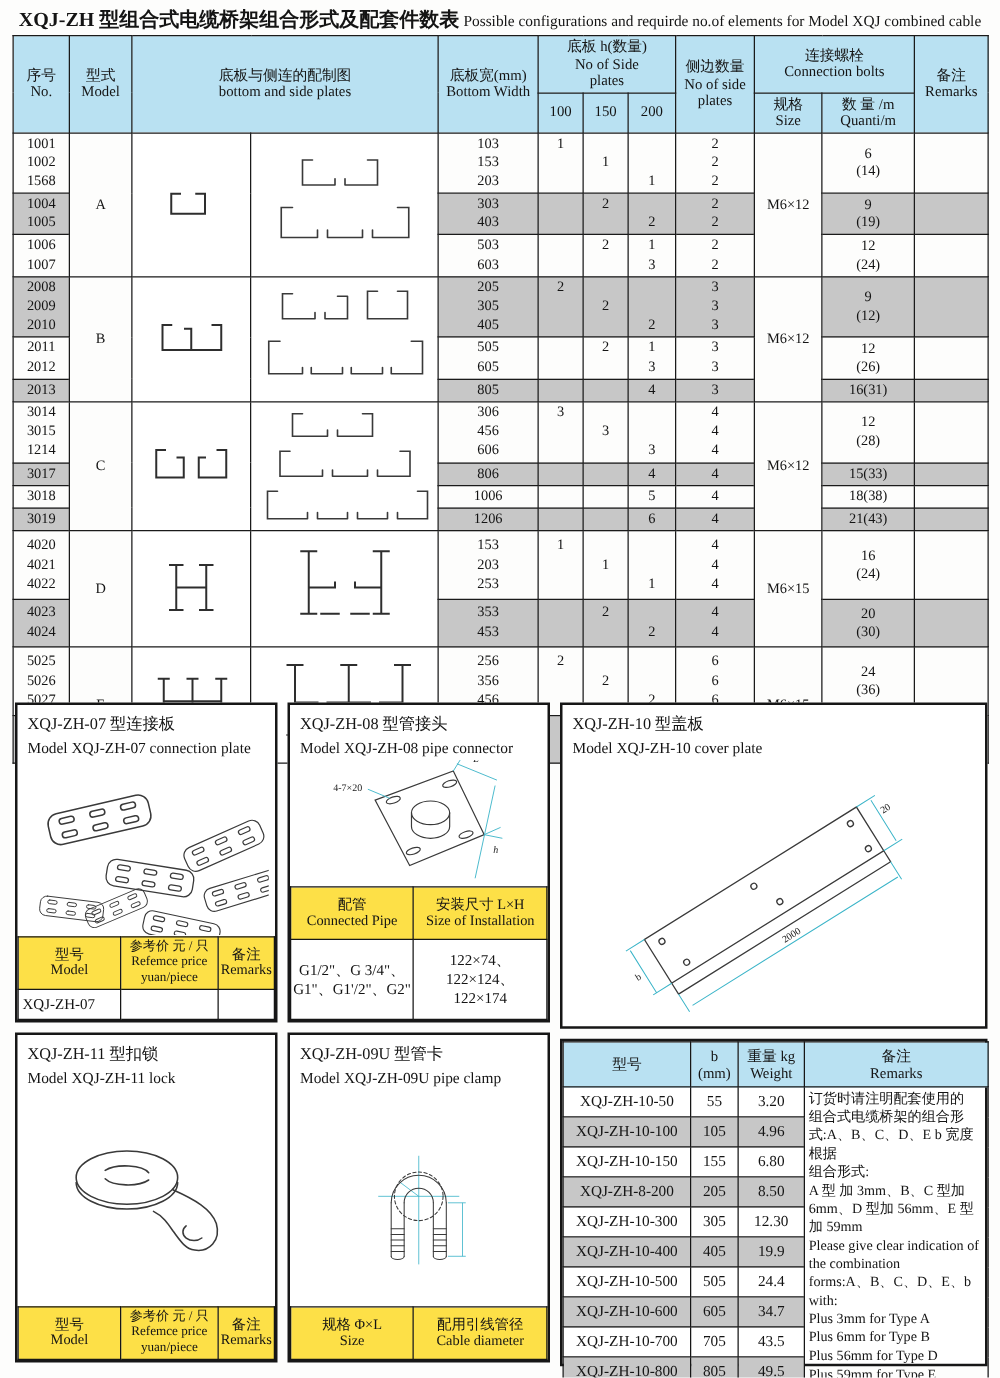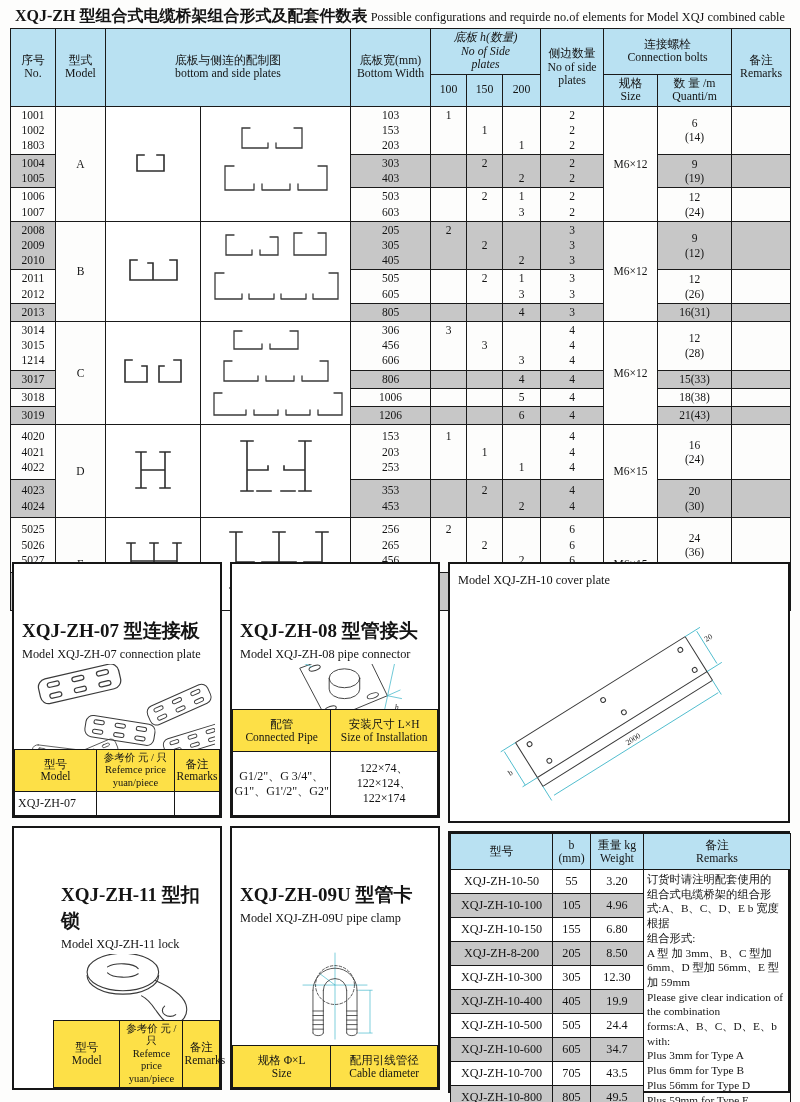--- a/index.html
+++ b/index.html
@@ -22,21 +22,21 @@
   .qty{white-space:pre-line;line-height:14.5px;}
   .shade{background:#c7c7c7;}
   .diag-cell{background:#fff;}
   .diag-cell svg{display:block;margin:0 auto;}
   .sketch{stroke:#2e2e2e;fill:none;stroke-width:1.6;stroke-linecap:square;}
   .sketch2{stroke:#3a3a3a;fill:none;stroke-width:1.3;stroke-linecap:round;}
   
   .box{position:absolute;border:2px solid #161616;background:#fff;
        display:flex;flex-direction:column;box-sizing:border-box;}
   .box-head{padding:6px 8px 2px 8px;}
-  .box-head .zh{font-weight:bold;font-size:19px;display:block;margin-top:48px;}
+  .box-head .zh{font-weight:normal;font-size:13px;display:block;}
   .box-head .en{font-size:12.3px;display:block;margin-top:3px;}
   .box-draw{flex:1;display:flex;align-items:center;justify-content:center;overflow:hidden;}
   .box table{width:100%;table-layout:fixed;}
   .box th,.box td{border:1px solid #161616;}
   .box th{background:#fde047;font-weight:normal;font-size:11.5px;line-height:12.5px;
           padding:2px 1px;white-space:pre-line;text-align:center;}
   .box td{font-size:12px;text-align:center;white-space:pre-line;line-height:15px;}
   .model-cell-sm{text-align:left !important;padding-left:3px;font-size:12.5px;}
   
   .t10-wrap{position:absolute;left:448px;top:831px;width:342px;height:262px;
@@ -77,21 +77,21 @@
   <thead>
     <tr>
       <th rowspan="2" class="pre">序号
 No.</th>
       <th rowspan="2" class="pre">型式
 Model</th>
       <th rowspan="2" colspan="2" class="pre">底板与侧连的配制图
 bottom and side plates</th>
       <th rowspan="2" class="pre">底板宽(mm)
 Bottom Width</th>
-      <th colspan="3" style="height:40px;font-style:italic;" class="pre">底板 h(数量)
+      <th colspan="3" style="height:40px;" class="pre">底板 h(数量)
 No of Side
 plates</th>
       <th rowspan="2" class="pre">侧边数量
 No of side
 plates</th>
       <th colspan="2" class="pre">连接螺栓
 Connection bolts</th>
       <th rowspan="2" class="pre">备注
 Remarks</th>
     </tr>
@@ -103,21 +103,21 @@
 Size</th>
       <th class="pre">数 量 /m
 Quanti/m</th>
     </tr>
   </thead>
   <tbody>
       <tr>
         <td class="band">
           <div class="ln">1001</div>
           <div class="ln">1002</div>
-          <div class="ln">1803</div>
+          <div class="ln">1568</div>
         </td>
         <td rowspan="3">A</td>
         <td class="diag-cell" rowspan="3">
           <svg width="93" height="58" viewBox="0 0 93 58">
     <path class="sketch" d="M37 20 H30 V36 H57 V20 H50"></path>
   </svg>
         </td>
         <td class="diag-cell" rowspan="3">
           <svg width="148" height="92" viewBox="0 0 148 92">
     <path class="sketch2" d="M48 10 H40 V30 H66 M74 30 H100 V10 H92 M66 30 V25 M74 30 V25"></path>
@@ -515,21 +515,21 @@
     <path class="sketch" d="M24 8 V44 M47 8 V44 M70 8 V44 M24 26 H47 M47 26 H70 M20 8 H28 M43 8 H51 M66 8 H74 M20 44 H28 M43 44 H51 M66 44 H74"></path>
   </svg>
         </td>
         <td class="diag-cell" rowspan="2">
           <svg width="148" height="92" viewBox="0 0 148 92">
     <path class="sketch" d="M34 14 V70 M77 14 V70 M120 14 V70 M34 44 H52 M60 44 H77 M77 44 H94 M102 44 H120 M28 14 H40 M71 14 H83 M114 14 H126 M28 70 H40 M71 70 H83 M114 70 H126"></path>
   </svg>
         </td>
         <td class="band">
           <div class="ln">256</div>
-          <div class="ln">265</div>
+          <div class="ln">356</div>
           <div class="ln">456</div>
         </td>
         <td class="band">
           <div class="ln">2</div>
           <div class="ln">&nbsp;</div>
           <div class="ln">&nbsp;</div>
         </td>
         <td class="band">
           <div class="ln">&nbsp;</div>
           <div class="ln">2</div>
@@ -627,21 +627,21 @@
     </tr>
     <tr style="height:24px;">
       <td class="model-cell-sm pre">XQJ-ZH-07</td>
       <td class="pre"></td>
       <td class="pre"></td>
     </tr>
   </tbody>
     </table>
 </div>
 
-<div class="box" style="left:12px;top:826px;width:210px;height:264px;padding-left:39px;">
+<div class="box" style="left:12px;top:826px;width:210px;height:264px;">
   <div class="box-head">
     <span class="zh pre">XQJ-ZH-11 型扣锁</span>
     <span class="en pre">Model XQJ-ZH-11 lock</span>
   </div>
   <div class="box-draw">
     <svg width="196" height="145" viewBox="0 0 196 150">
       <g class="sketch2">
         <ellipse cx="82" cy="58" rx="42" ry="22"></ellipse>
         <path d="M40 62 a42 22 0 0 0 84 0"></path>
         <path d="M64 52 a20 8 0 0 1 36 2 M64 59 a20 8 0 0 0 36 1"></path>
@@ -748,20 +748,21 @@
 Size</th>
       <th class="pre">配用引线管径
 Cable diameter</th>
     </tr>
   </tbody>
     </table>
 </div>
 
 <div class="box" style="left:448px;top:562px;width:342px;height:261px;">
   <div class="box-head">
+    <span class="zh pre">XQJ-ZH-10 型盖板</span>
     <span class="en pre">Model XQJ-ZH-10 cover plate</span>
   </div>
   <div class="box-draw">
     <svg width="330" height="200" viewBox="0 0 330 252">
       <g transform="rotate(-32 165 126)">
         <g class="sketch2">
           <rect x="30" y="96" width="252" height="52"></rect>
           <path d="M30 148 V161 M282 148 V161 M30 161 H282"></path>
           <circle cx="44" cy="107" r="3"></circle>
             <circle cx="152" cy="109" r="3"></circle>

